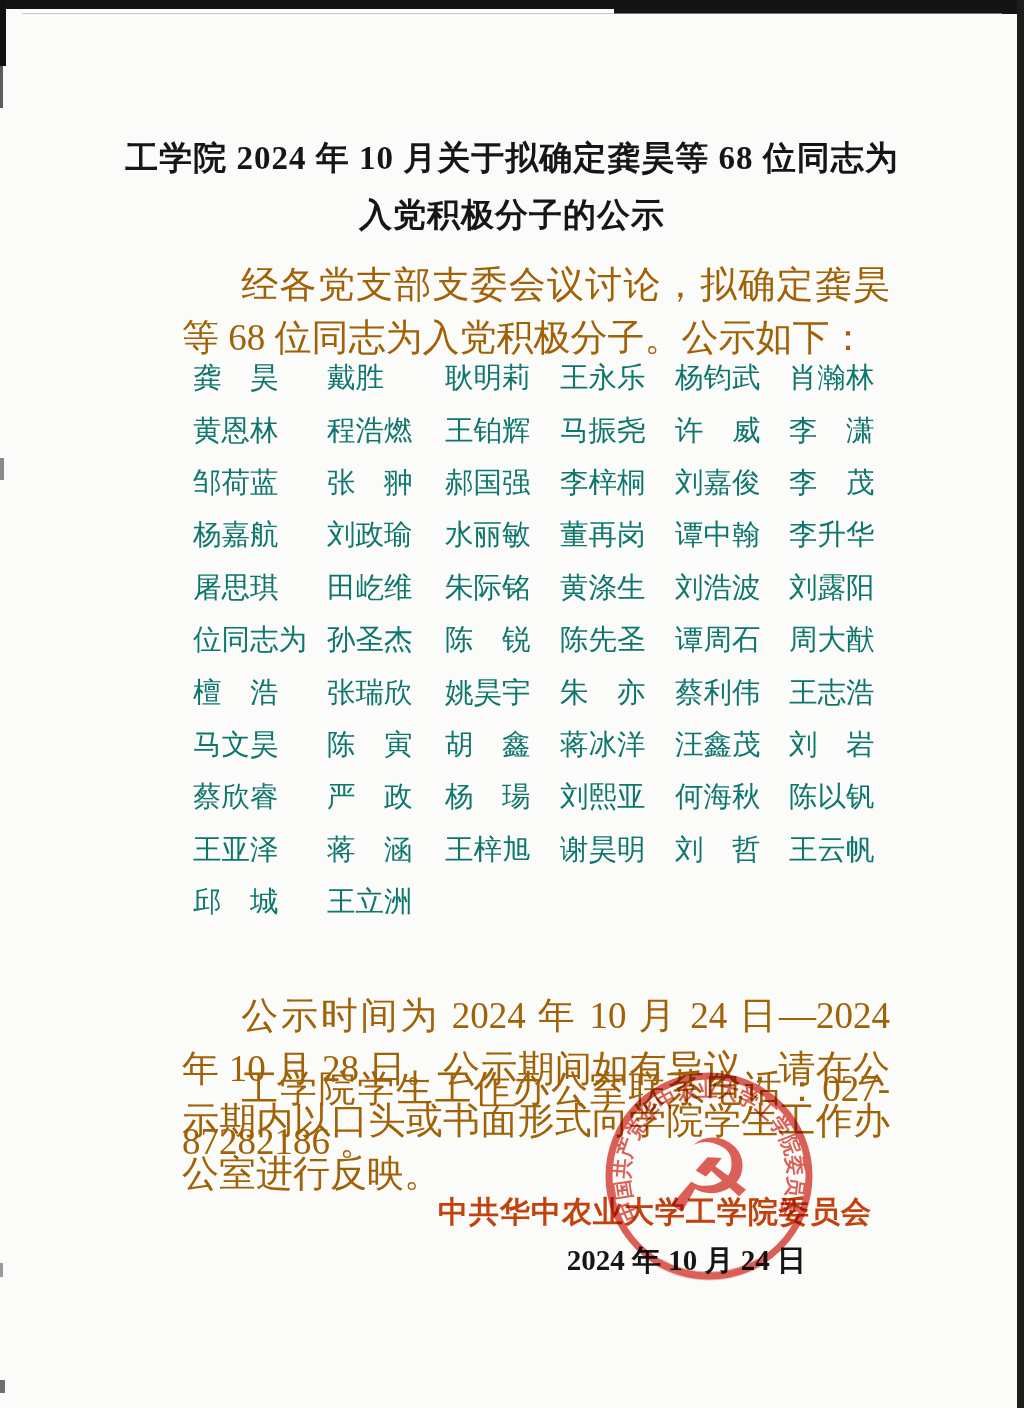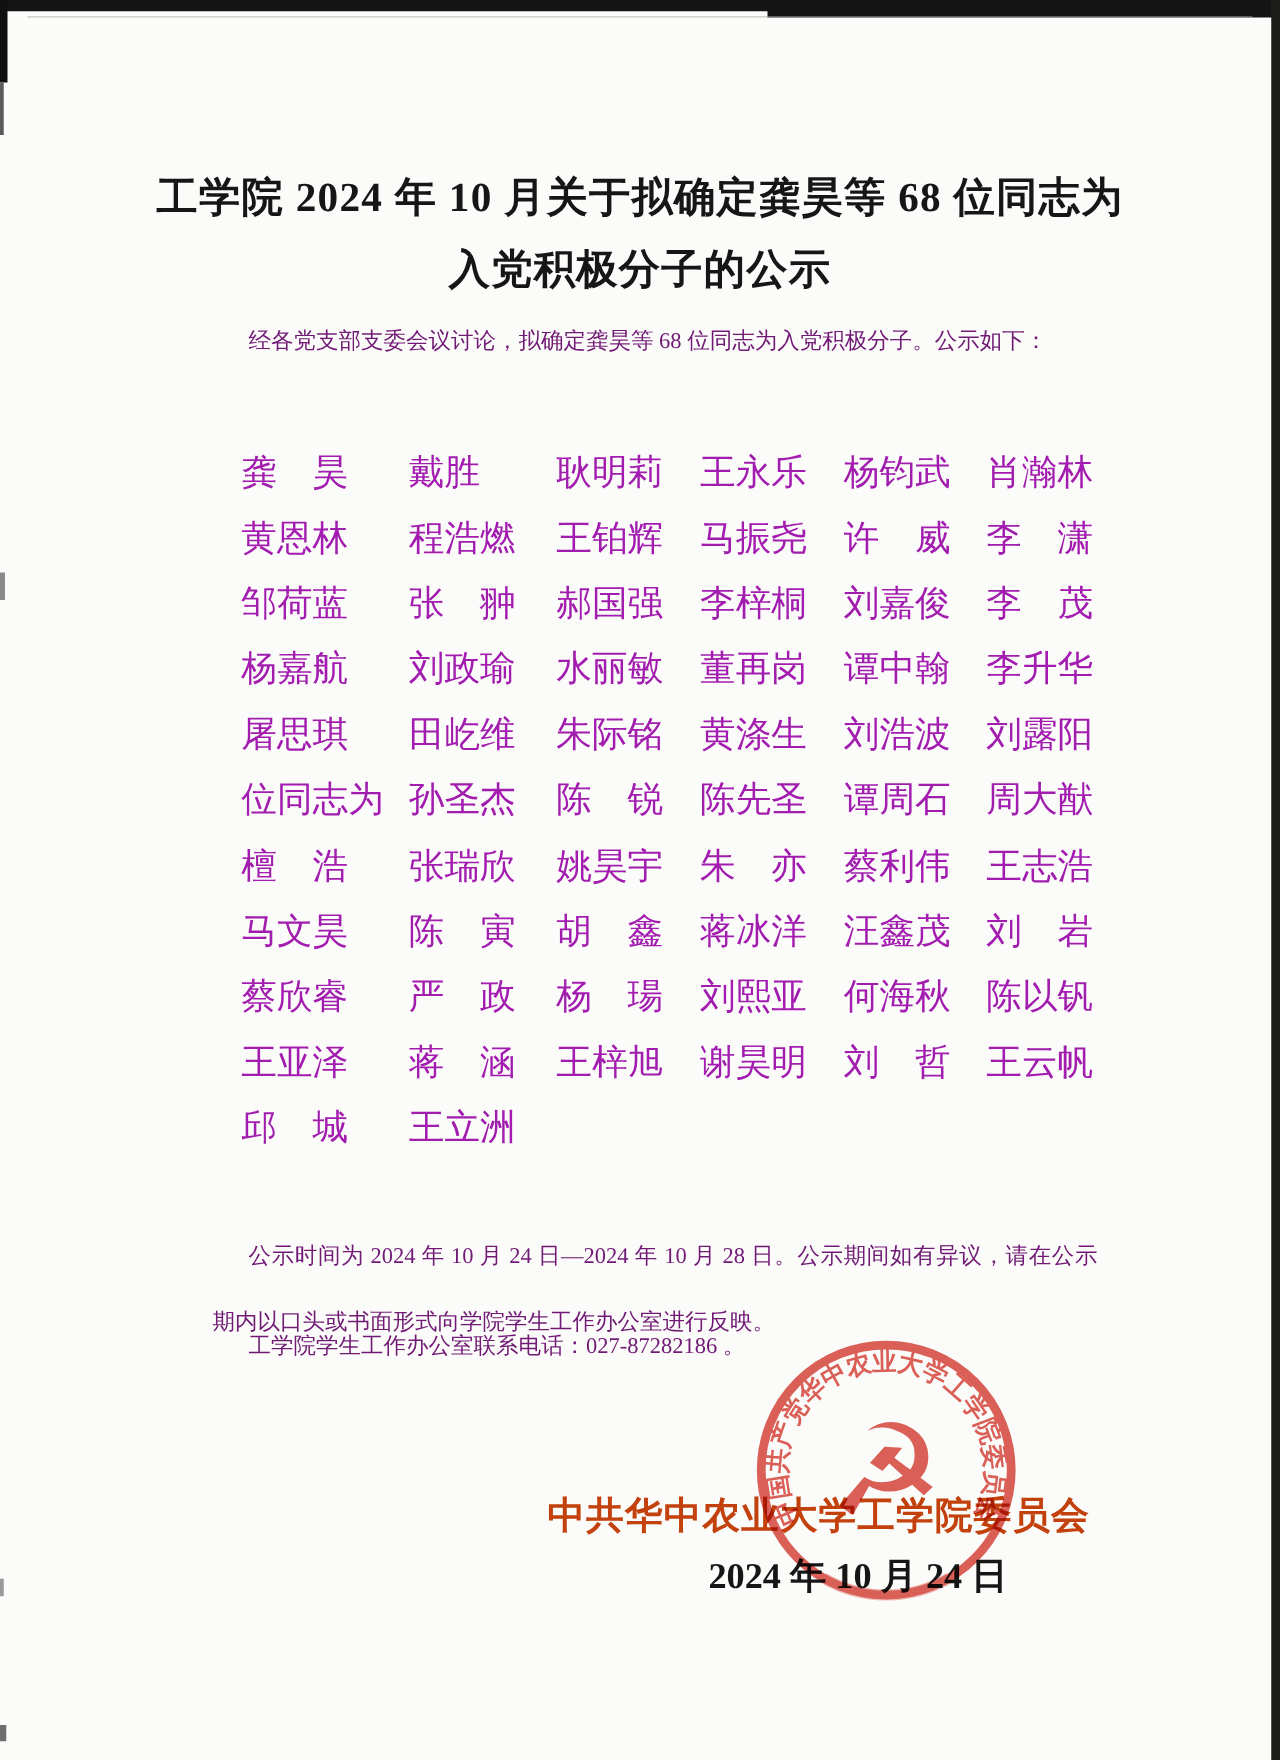--- a/index.html
+++ b/index.html
@@ -23,32 +23,32 @@
   .speck3{position:absolute;top:1380px;left:0;width:5px;height:13px;background:#6e6e6e;}
 
   .title{
     position:absolute;left:0;width:100%;margin:0;text-align:center;
     font-size:33px;font-weight:bold;letter-spacing:1px;color:#161616;
   }
   .title.l1{top:136px;}
   .title.l2{top:193px;}
 
   .para{
-    position:absolute;left:170px;width:708px;margin:0;
-    font-size:18px;line-height:53px;text-align:justify;color:#701a75;
+    position:absolute;left:170px;width:708px;margin:12px;
+    font-size:37px;line-height:53px;text-align:justify;color:#a16207;
   }
   .para.indent{text-indent:1.6em;}
   .intro{top:246px;}
   .closing{top:978px;line-height:52.5px;}
   .contact{top:1050px;}
 
   .names{position:absolute;top:352px;left:193px;width:700px;}
   .name-row{
     display:grid;grid-template-columns:134px 118px 115px 115px 114px auto;
-    height:52.4px;align-items:center;font-size:28.5px;color:#a21caf;
+    height:52.4px;align-items:center;font-size:28.5px;color:#0f766e;
     white-space:nowrap;
   }
   .name-cell{display:block;}
 
   .signature{
     position:absolute;top:1192px;left:0;width:1024px;box-sizing:border-box;
     padding-right:152px;text-align:right;
     font-family:"Liberation Sans","DejaVu Sans",sans-serif;
     font-size:30px;font-weight:bold;color:#c2410c;letter-spacing:1px;
   }

